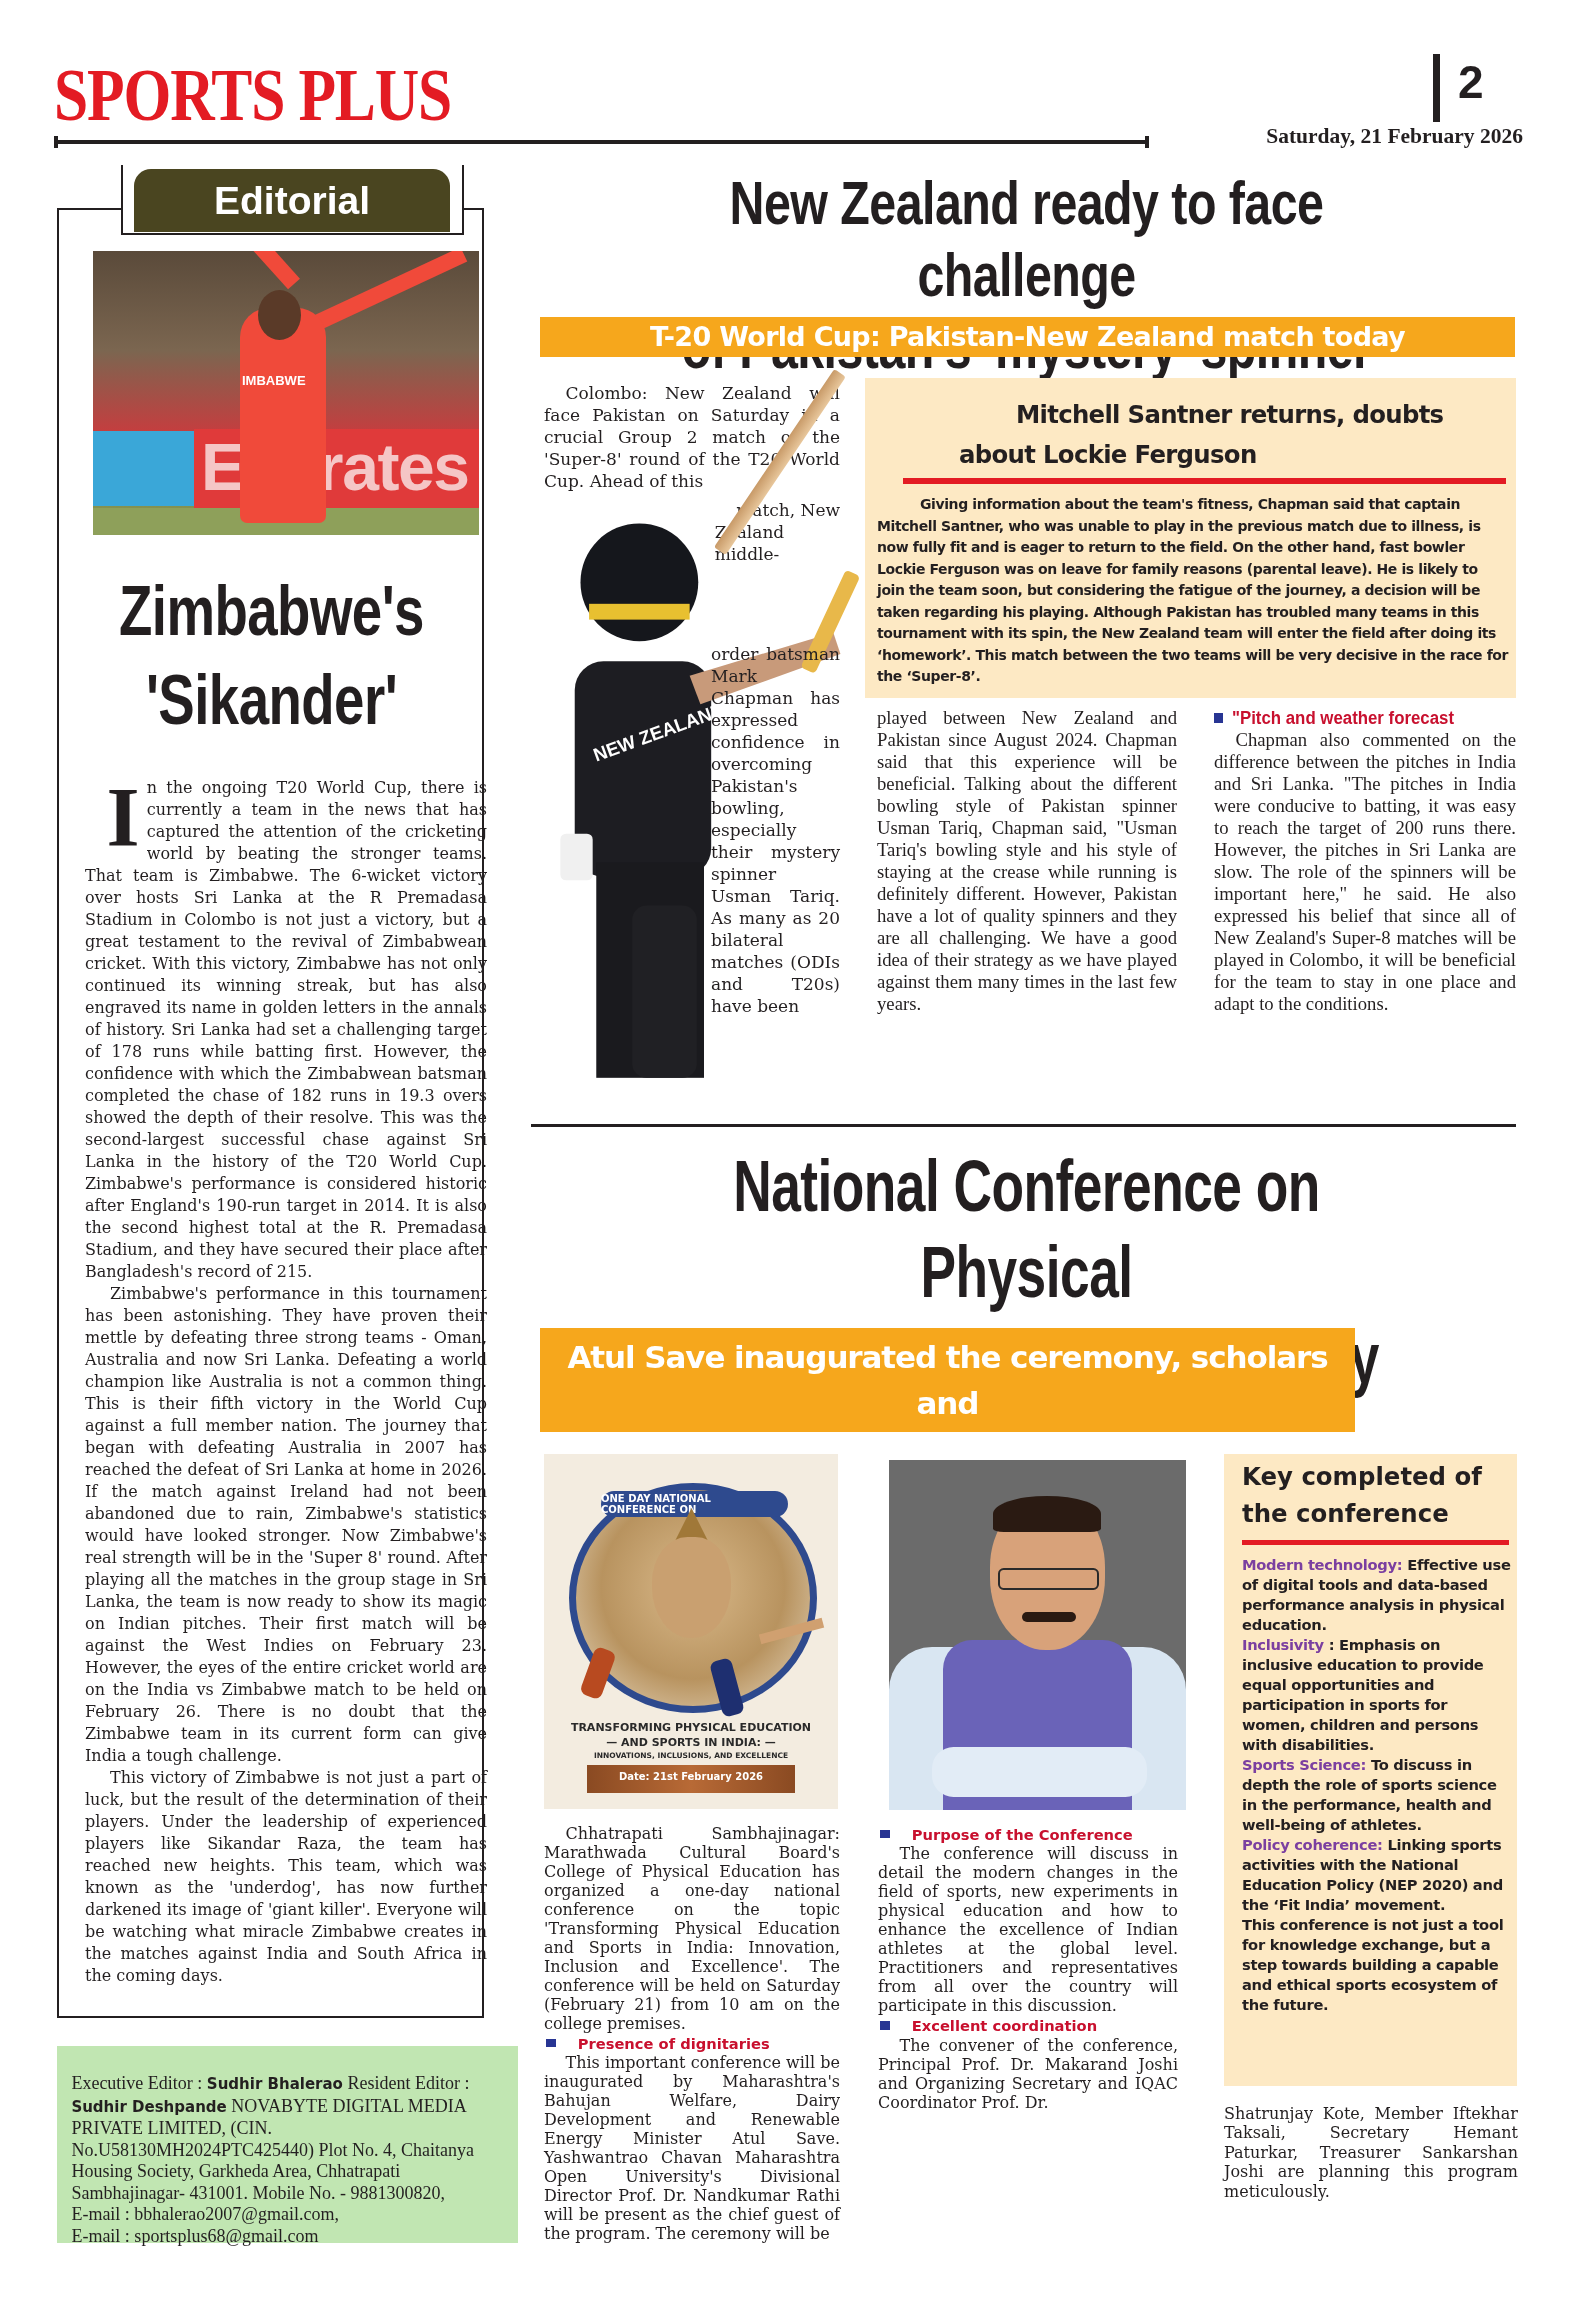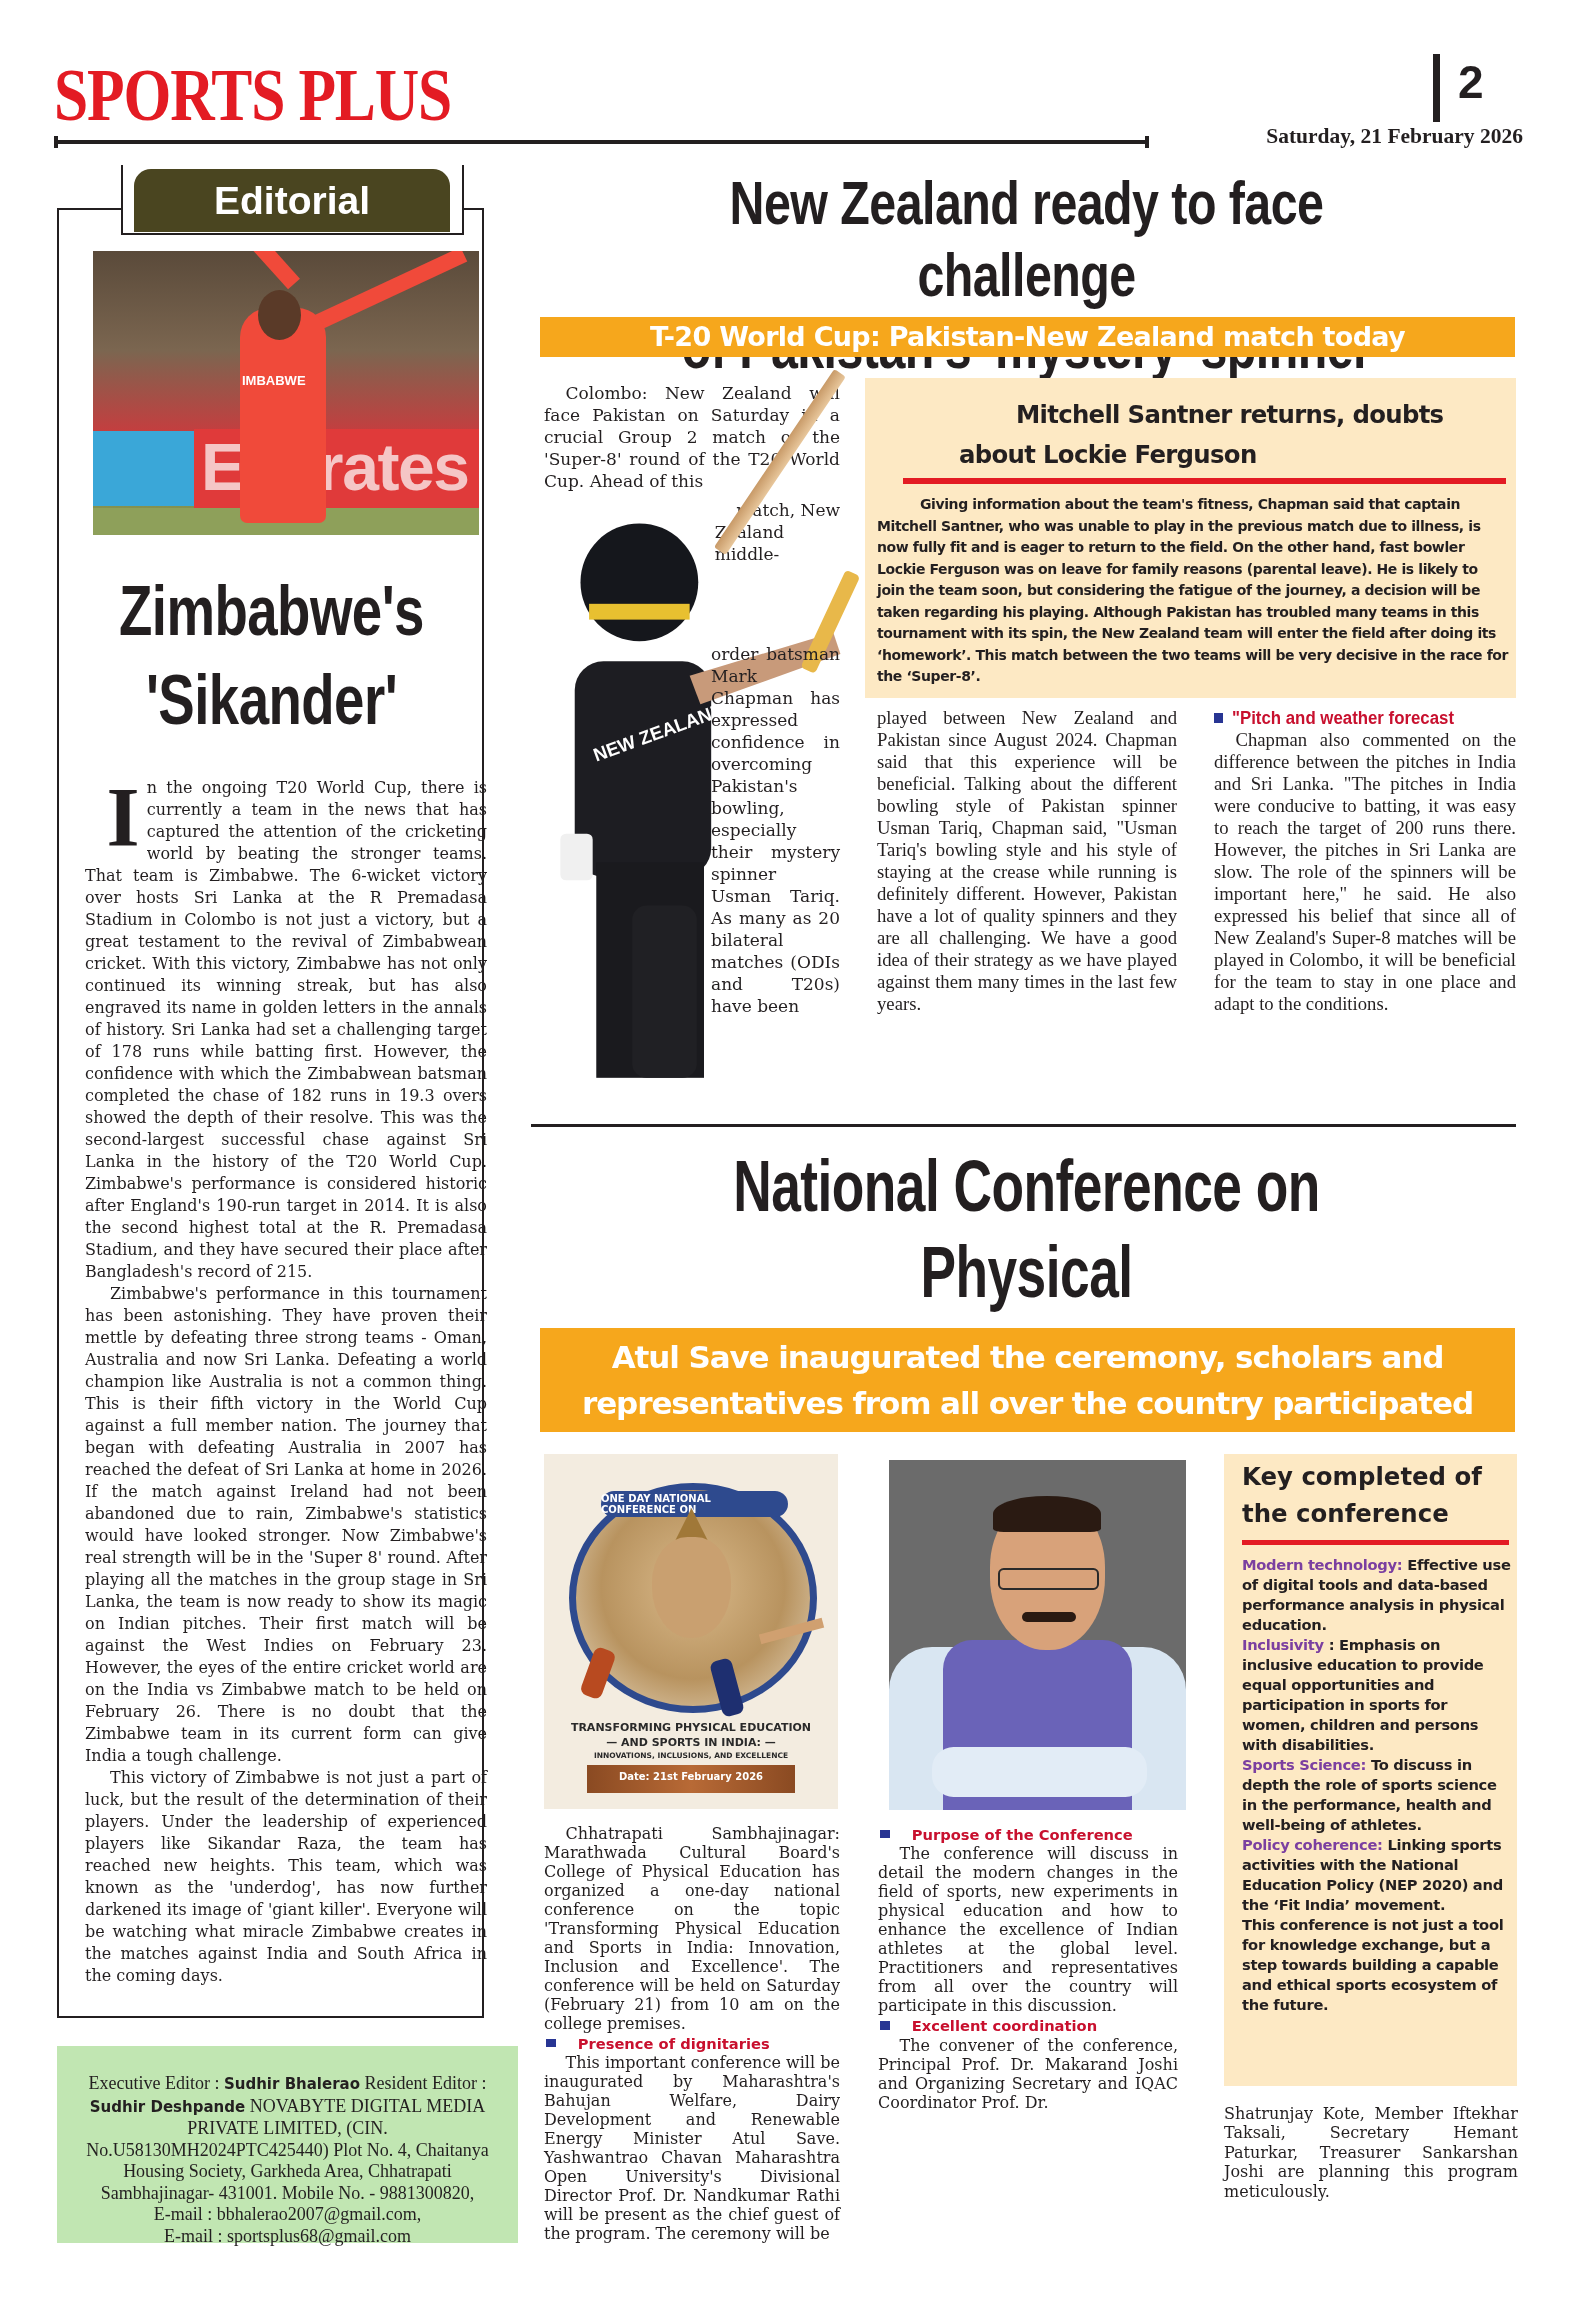--- a/index.html
+++ b/index.html
@@ -32,21 +32,21 @@
   .zim-photo .jersey-text { position: absolute; left: 149px; top: 122px; font-family: "Liberation Sans", sans-serif; font-weight: bold; font-size: 13px; color: #fff; }
   .zim-photo .ground { position: absolute; left: 0; top: 257px; width: 100%; height: 29px; background: #8ea05a; }
 
   .editorial-headline { left: 65px; top: 567px; width: 413px; text-align: center; font-family: "Liberation Sans", sans-serif; font-weight: bold; font-size: 70px; line-height: 89px; transform: scaleX(0.78); transform-origin: center top; letter-spacing: -0.7px; }
   .editorial-body { left: 85px; top: 777px; width: 402px; font-family: "DejaVu Serif", serif; font-size: 16px; line-height: 22px; text-align: justify; }
   .editorial-body p { text-indent: 25px; }
   .editorial-body p.first { text-indent: 0; }
   .dropcap { float: left; font-family: "Liberation Serif", serif; font-weight: bold; font-size: 85px; line-height: 72px; margin: 4.3px 7.2px 0 21.5px; }
 
   
-  .imprint { left: 57px; top: 2046px; width: 461px; height: 197px; background: #c1e6b2; font-family: "Liberation Serif", serif; font-size: 18px; line-height: 21.5px; text-align: center; padding: 27px 14.4px 0 14.4px; }
+  .imprint { left: 57px; top: 2046px; width: 461px; height: 197px; background: #c1e6b2; font-family: "Liberation Serif", serif; font-size: 18px; line-height: 21.5px; text-align: left; padding: 27px 14.4px 0 14.4px; }
   .imprint b { font-family: "DejaVu Sans", sans-serif; font-weight: bold; font-size: 15px; }
 
   
   .s1-headline { left: 531px; top: 167px; width: 991px; text-align: center; font-family: "Liberation Sans", sans-serif; font-weight: bold; font-size: 62px; line-height: 72px; transform: scaleX(0.78); transform-origin: center top; letter-spacing: -0.7px; }
   .s1-strap { left: 540px; top: 317px; width: 975px; height: 40px; background: #f6a71c; color: #fff; font-family: "DejaVu Sans", sans-serif; font-weight: bold; font-size: 27px; line-height: 40px; text-align: center; letter-spacing: -0.7px; }
 
   .s1-col1-top { left: 544px; top: 382px; width: 296px; font-size: 17px; line-height: 22px; text-align: justify; }
   .s1-col1-top p { text-indent: 21.5px; }
   .s1-wrap-lines { left: 704px; top: 499px; width: 136px; font-size: 17px; line-height: 22px; }
   .s1-wrap-lines2 { left: 711px; top: 643px; width: 129px; font-size: 17px; line-height: 22px; text-align: justify; }
@@ -64,21 +64,21 @@
   .s1-col3 { left: 1214px; top: 707px; width: 302px; font-family: "Liberation Serif", serif; font-size: 18.7px; line-height: 22px; text-align: justify; }
   .s1-col3 p { text-indent: 21.5px; }
   .subhead { display: flex; align-items: center; gap: 10px; font-family: "DejaVu Sans", sans-serif; font-weight: bold; color: #c8102e; }
   .subhead .sq { width: 10px; height: 10px; background: #283593; flex: none; }
   .s1-col3 .subhead { font-family: "Liberation Sans", sans-serif; font-size: 18.7px; transform: scaleX(0.9); transform-origin: left; white-space: nowrap; }
 
   .section-rule { left: 531px; top: 1124px; width: 985px; height: 2.9px; background: #231f20; }
 
   
   .s2-headline { left: 531px; top: 1143px; width: 991px; text-align: center; font-family: "Liberation Sans", sans-serif; font-weight: bold; font-size: 72px; line-height: 86px; transform: scaleX(0.74); transform-origin: center top; letter-spacing: -0.7px; }
-  .s2-strap { left: 540px; top: 1328px; width: 975px; height: 104px; background: #f6a71c; color: #fff; font-family: "DejaVu Sans", sans-serif; font-weight: bold; font-size: 31px; line-height: 46px; text-align: center; padding-top: 5.7px; letter-spacing: -1.1px; }
+  .s2-strap { left: 540px; top: 1328px; width: 815px; height: 104px; background: #f6a71c; color: #fff; font-family: "DejaVu Sans", sans-serif; font-weight: bold; font-size: 31px; line-height: 46px; text-align: center; padding-top: 5.7px; letter-spacing: -1.1px; }
 
   .poster { left: 544px; top: 1454px; width: 294px; height: 355px; background: #f3ece0; overflow: hidden; }
   .poster .ring { position: absolute; left: 25px; top: 29px; width: 248px; height: 230px; border: 7.2px solid #2e4a8e; border-radius: 50%; background: radial-gradient(circle at 50% 45%, #d9b98a 0%, #b8935f 55%, #e9dcc6 100%); }
   .poster .arc-text { position: absolute; left: 57px; top: 37px; width: 187px; text-align: left; font-family: "DejaVu Sans", sans-serif; font-weight: bold; font-size: 10px; color: #fff; background: #2e4a8e; border-radius: 14.4px; padding: 2.2px 0; }
   .poster .face { position: absolute; left: 108px; top: 83px; width: 79px; height: 101px; background: #c9a070; border-radius: 45% 45% 50% 50%; }
   .poster .crown { position: absolute; left: 126px; top: 54px; width: 43px; height: 43px; background: #a07838; clip-path: polygon(50% 0, 100% 100%, 0 100%); }
   .poster .runner { position: absolute; left: 43px; top: 194px; width: 21.5px; height: 50px; background: #b84a20; border-radius: 7.2px; transform: rotate(20deg); }
   .poster .athlete { position: absolute; left: 172px; top: 205px; width: 21.5px; height: 57px; background: #1e2f70; border-radius: 7.2px; transform: rotate(-15deg); }
   .poster .gymnast { position: absolute; left: 215px; top: 172px; width: 65px; height: 10px; background: #d0a070; transform: rotate(-15deg); }
   .poster .t1 { position: absolute; left: 0; top: 266px; width: 100%; text-align: center; font-family: "DejaVu Sans", sans-serif; font-weight: bold; font-size: 11px; line-height: 15px; color: #2a2a2a; }

